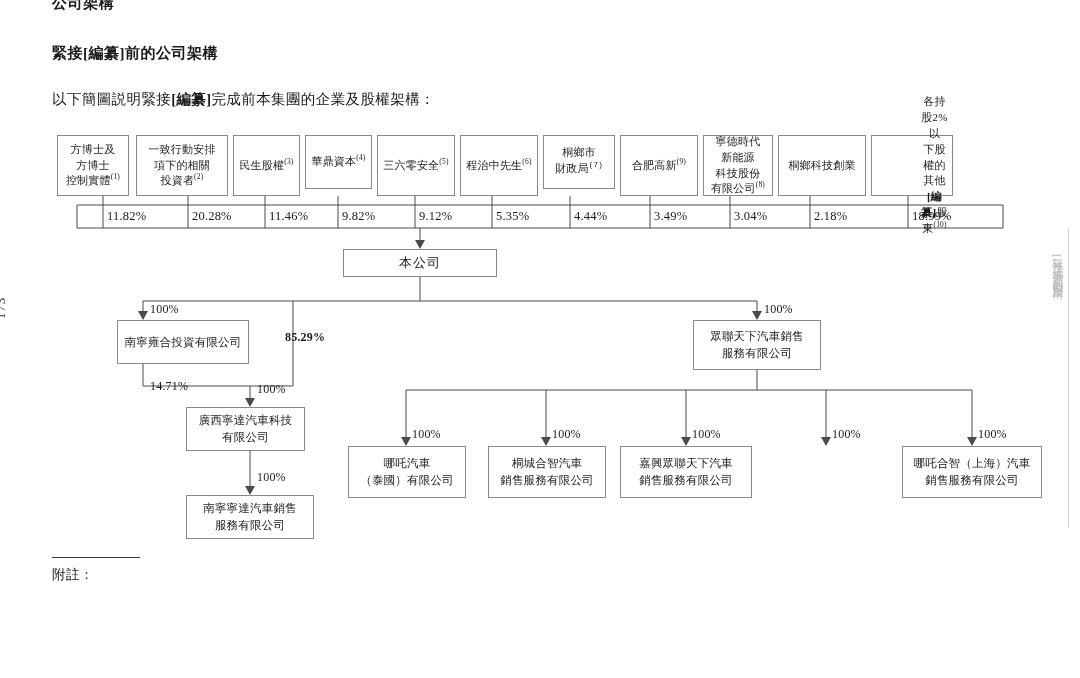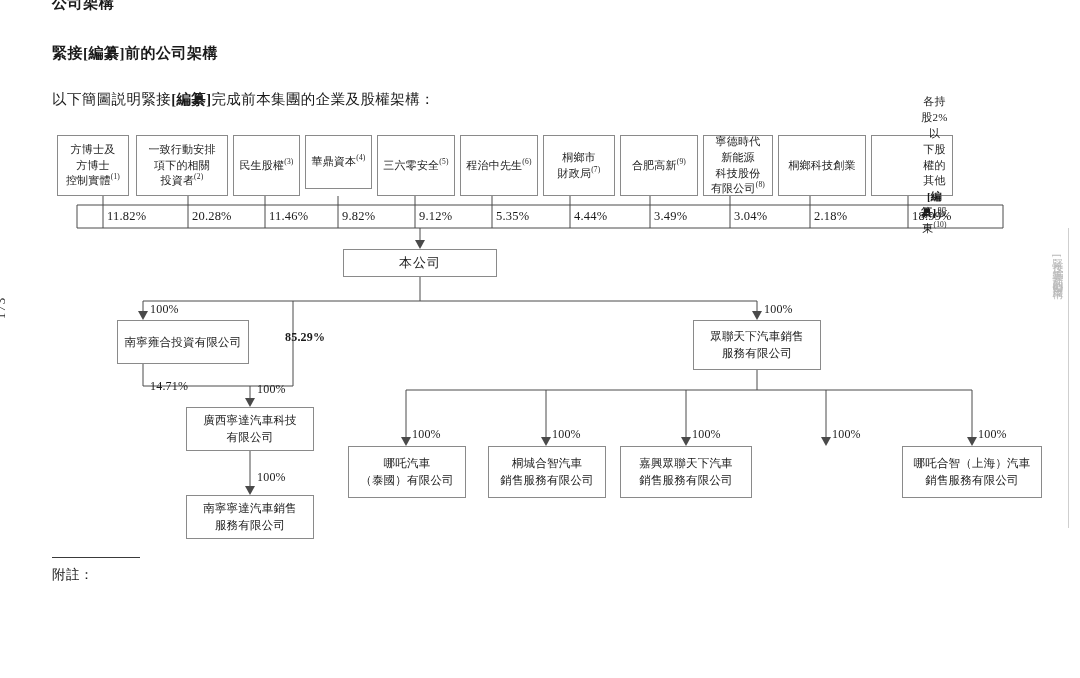--- a/index.html
+++ b/index.html
@@ -279,21 +279,21 @@
         <span class="t"><span>三六零安全</span><sup>(5)</sup></span>
       </div>
     </div>
 
     <div class="box" style="left:460px; top:135px; width:78px; height:61px;">
       <div>
         <span class="t"><span>程治中先生</span><sup>(6)</sup></span>
       </div>
     </div>
 
-    <div class="box" style="left:543px; top:135px; width:72px; height:61px;">
+    <div class="box" style="left:543px; top:135px; width:72px; height:54px;font-family:Liberation Mono, monospace;">
       <div>
         <span class="t">桐鄉市</span>
         <span class="t"><span>財政局</span><sup>(7)</sup></span>
       </div>
     </div>
 
     <div class="box" style="left:620px; top:135px; width:78px; height:61px;">
       <div>
         <span class="t"><span>合肥高新</span><sup>(9)</sup></span>
       </div>
@@ -341,21 +341,21 @@
     <div class="pct" style="left:150px; top:302px;">100%</div>
 
     <div class="box box-mid" style="left:117px; top:320px; width:132px; height:44px;">
       <span class="t">南寧雍合投資有限公司</span>
     </div>
 
     <div class="pct" style="left:285px; top:330px;font-weight:bold;">85.29%</div>
     <div class="pct" style="left:150px; top:379px;">14.71%</div>
     <div class="pct" style="left:257px; top:382px;">100%</div>
 
-    <div class="box box-mid" style="left:186px; top:407px; width:128px; height:44px;">
+    <div class="box box-mid" style="left:186px; top:407px; width:119px; height:44px;">
       <div>
         <span class="t">廣西寧達汽車科技</span>
         <span class="t">有限公司</span>
       </div>
     </div>
 
     <div class="pct" style="left:257px; top:470px;">100%</div>
 
     <div class="box box-mid" style="left:186px; top:495px; width:128px; height:44px;">
       <div>

